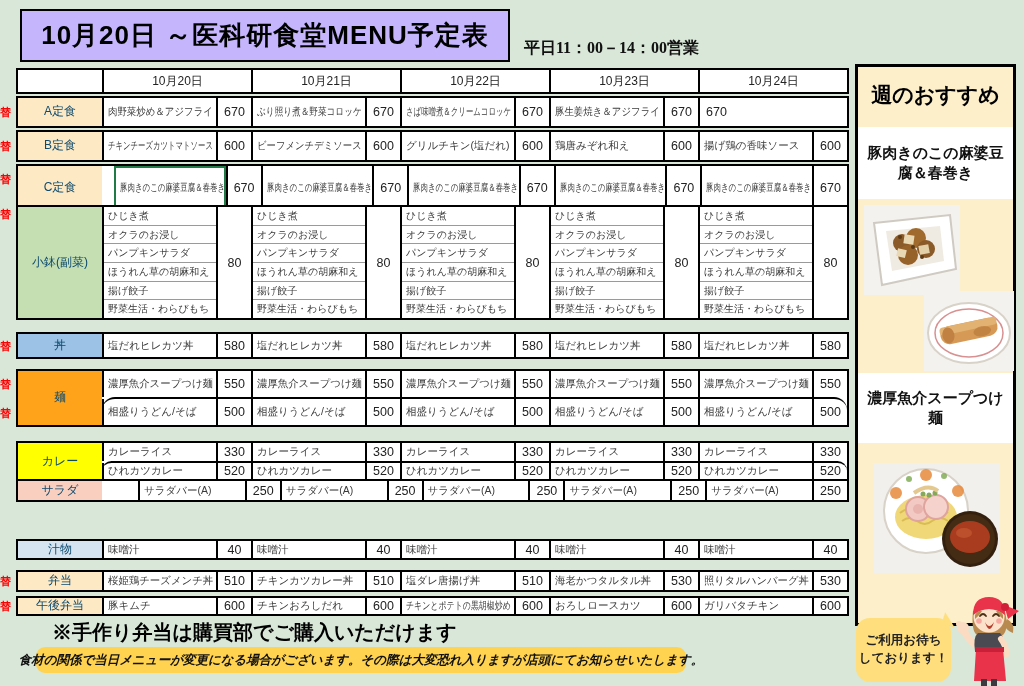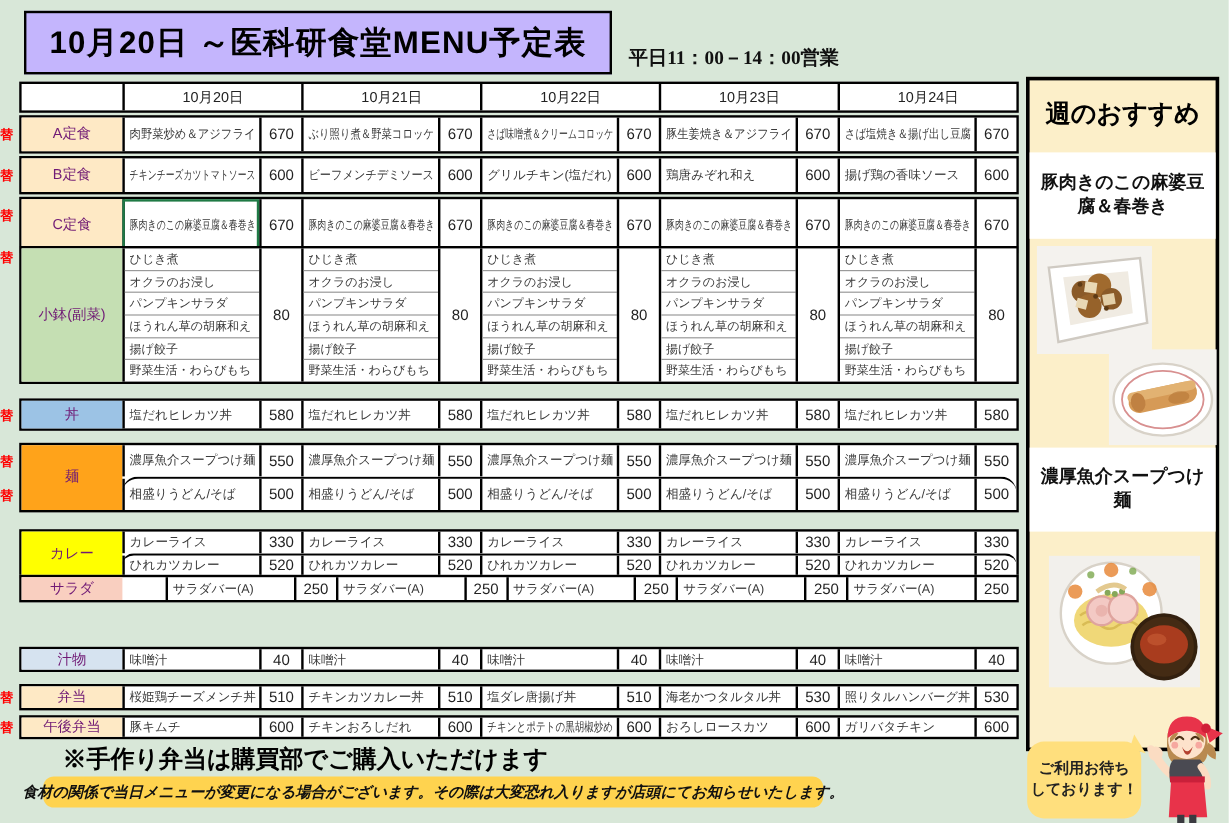--- a/index.html
+++ b/index.html
@@ -10,21 +10,21 @@
   #title-box{position:absolute;left:20px;top:9px;width:490px;height:53px;background:#c4b5fd;
     border:2px solid #000;box-sizing:border-box;display:flex;align-items:center;justify-content:center;}
   #title-box .t{font-size:26px;font-weight:bold;color:#000;letter-spacing:1px;white-space:nowrap;}
   #hours{position:absolute;left:524px;top:38px;font-family:"Liberation Serif","DejaVu Serif",serif;
     font-weight:bold;font-size:16px;color:#111;white-space:nowrap;}
 
   
   .sec{position:absolute;left:16px;width:833px;display:flex;background:#fff;
     border:2px solid #000;box-sizing:border-box;}
   .lab{flex:0 0 84px;display:flex;align-items:center;justify-content:center;text-align:center;
-    font-size:12px;color:#701a75;padding:0 10px;box-sizing:border-box;line-height:1.15;}
+    font-size:12px;color:#0c4a6e;padding:0 10px;box-sizing:border-box;line-height:1.15;}
   .rows{flex:1;display:flex;flex-direction:column;min-width:0;}
   .row{flex:1;display:flex;min-width:0;border-radius:13px;}
   .row + .row{border-top:2px solid #000;}
   .day{flex:1 1 0;display:flex;min-width:0;}
   .cell-menu{flex:1;min-width:0;border-left:2px solid #000;display:flex;align-items:center;
     padding:0 2px 0 4px;font-size:10.5px;color:#3a3a3a;white-space:nowrap;overflow:hidden;position:relative;}
   .cell-menu .fit{display:inline-block;transform-origin:left center;}
   .cell-price{flex:0 0 33px;border-left:2px solid #000;display:flex;align-items:center;
     justify-content:center;font-size:12.5px;color:#222;}
   .day-h{flex:1 1 0;border-left:2px solid #000;display:flex;align-items:center;justify-content:center;
@@ -105,23 +105,20 @@
               </div>
               <div class="cell-price">670</div>
             </div>
             <div class="day">
               <div class="cell-menu">
                 <span class="fit" style="transform: scaleX(0.897436);">豚生姜焼き＆アジフライ</span>
               </div>
               <div class="cell-price">670</div>
             </div>
             <div class="day">
-              <div class="cell-menu">
-                <span class="fit" style="transform: scaleX(0.826772);">さば塩焼き＆揚げ出し豆腐</span>
-              </div>
               <div class="cell-price">670</div>
             </div>
           </div>
         </div>
       </div>
       <div class="tag" style="top: 139px;">日替</div>
       <div class="sec" style="top: 130px; height: 32px;">
         <div class="lab" style="background: rgb(254, 233, 197);">B定食</div>
         <div class="rows">
           <div class="row">
@@ -152,21 +149,21 @@
             <div class="day">
               <div class="cell-menu">
                 <span class="fit">揚げ鶏の香味ソース</span>
               </div>
               <div class="cell-price">600</div>
             </div>
           </div>
         </div>
       </div>
       <div class="tag" style="top: 172px;">週替</div>
-      <div class="sec" style="top: 164px; height: 47px;">
+      <div class="sec" style="top: 164px; height: 47px; gap: 12px;">
         <div class="lab" style="background: rgb(254, 233, 197);">C定食</div>
         <div class="rows">
           <div class="row">
             <div class="day">
               <div class="cell-menu selected-cell">
                 <div class="sel-handle"></div>
                 <span class="fit" style="transform: scaleX(0.709459);">豚肉きのこの麻婆豆腐＆春巻き</span>
               </div>
               <div class="cell-price">670</div>
             </div>

